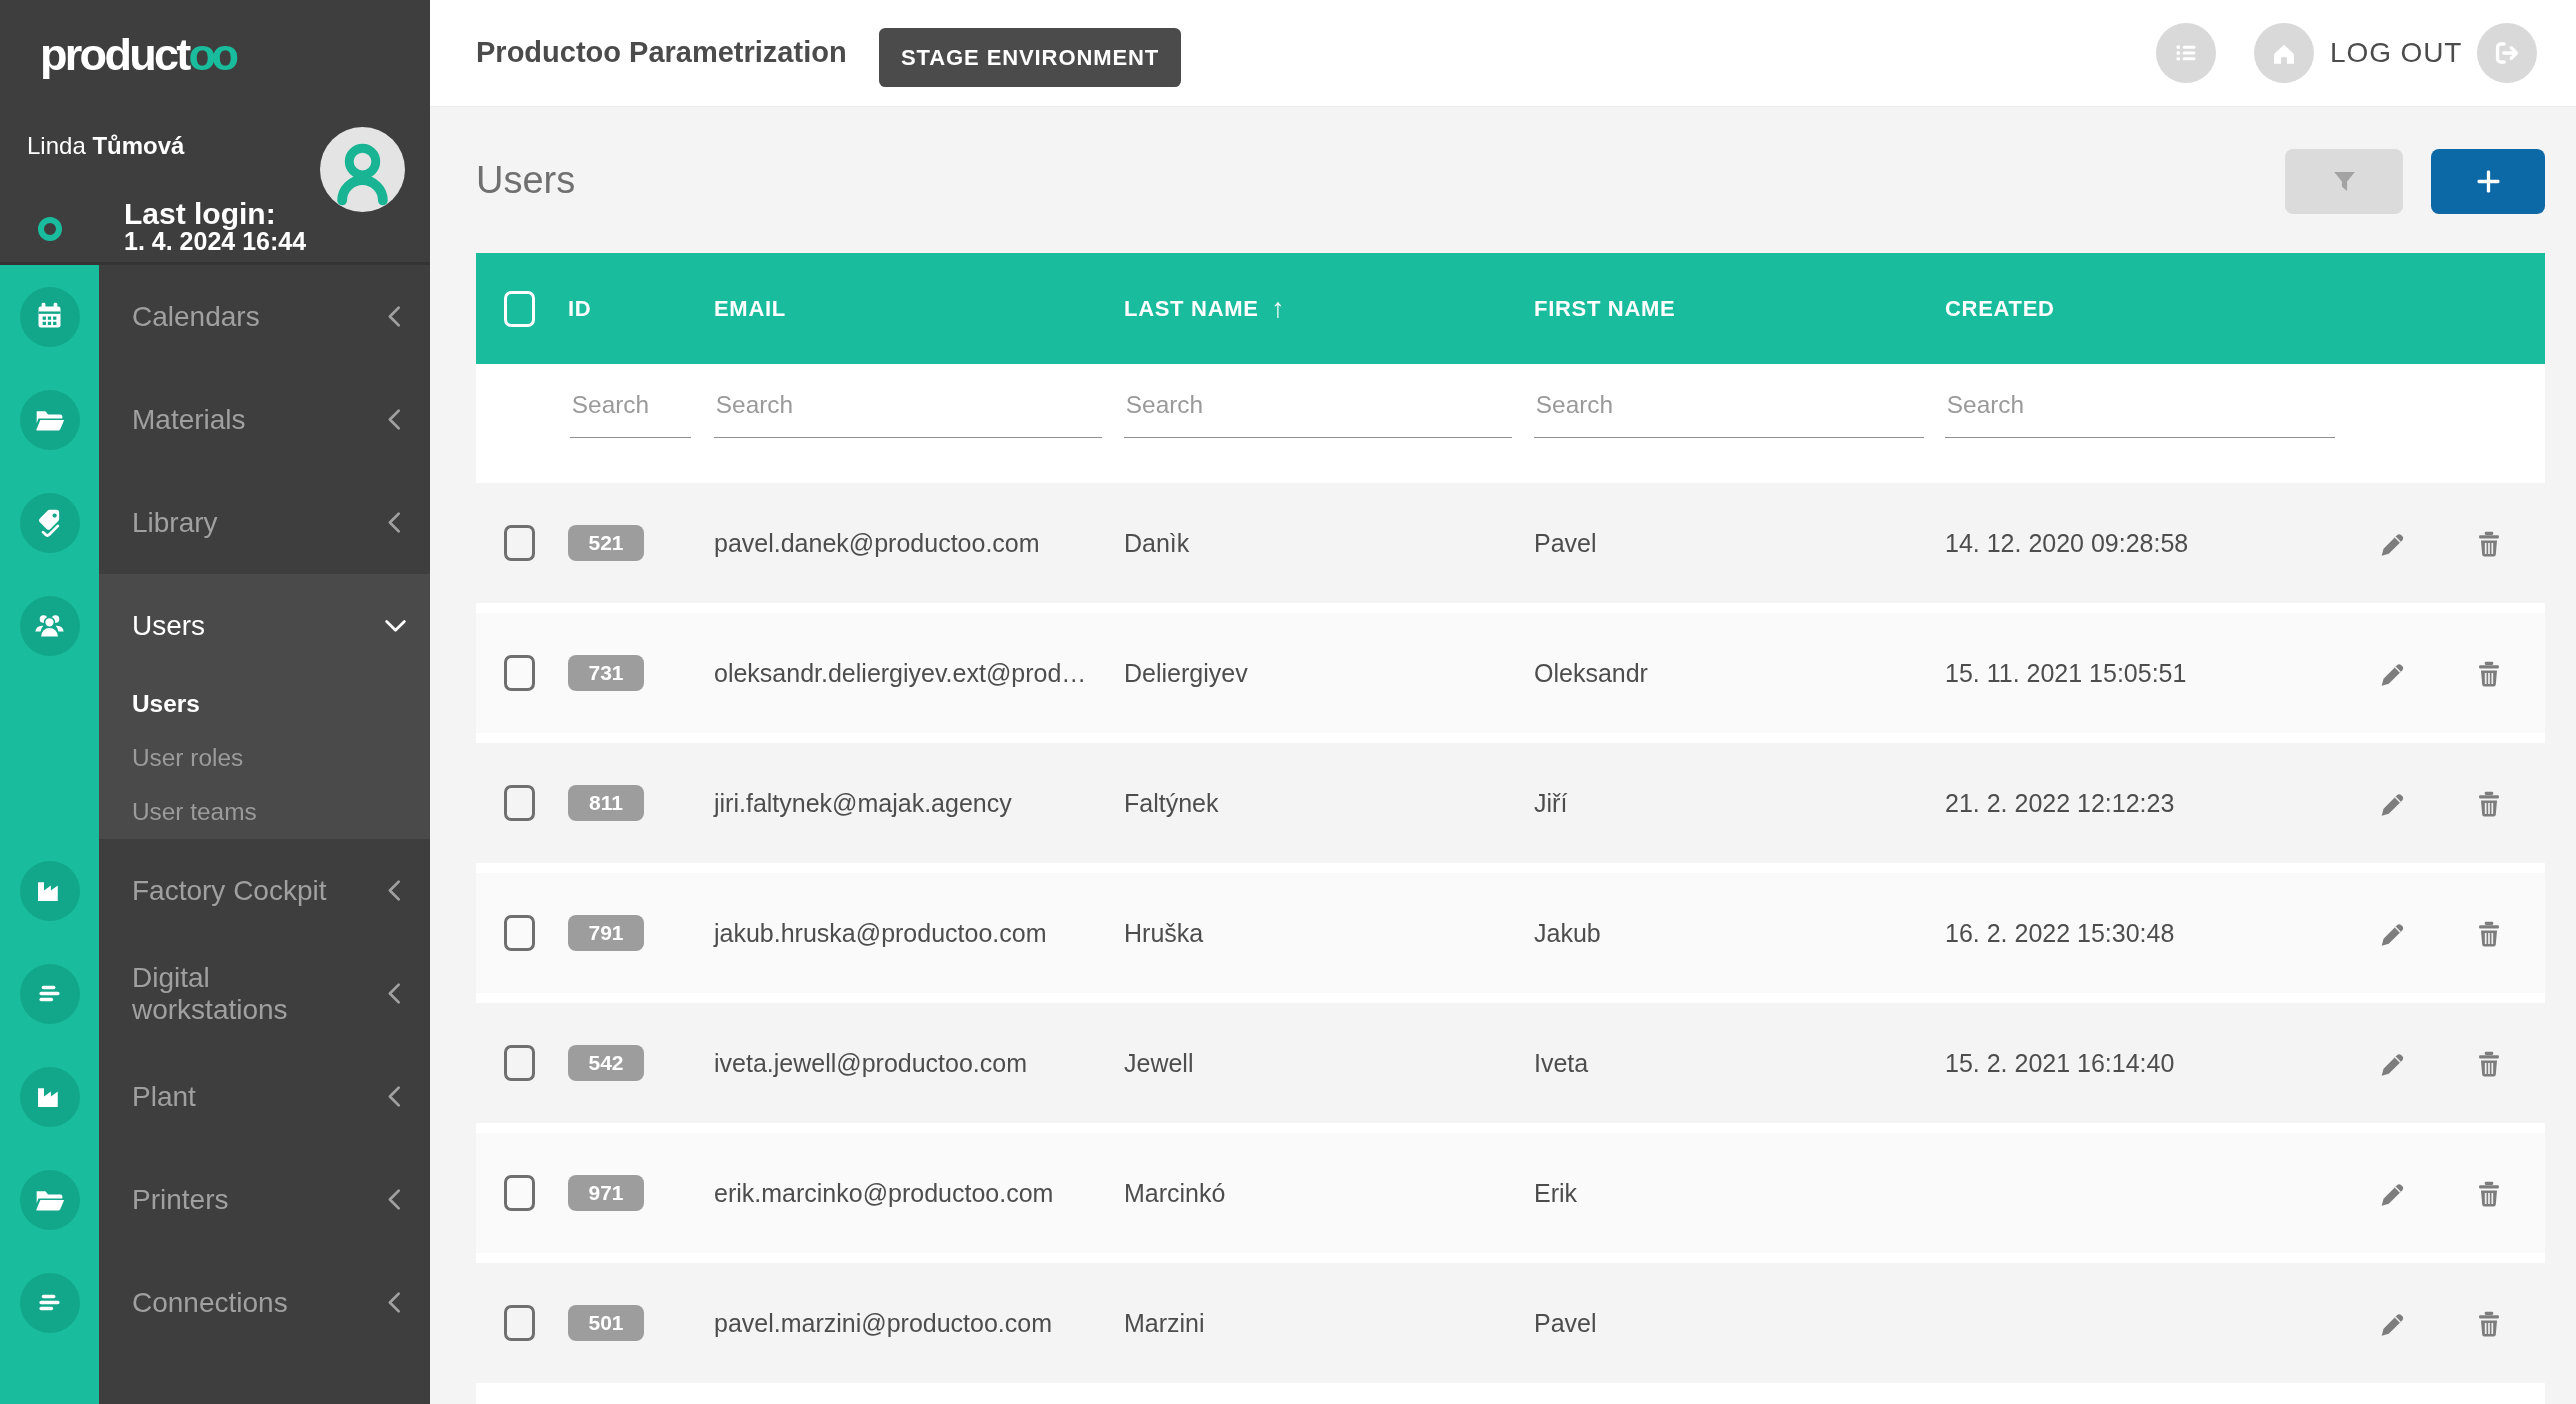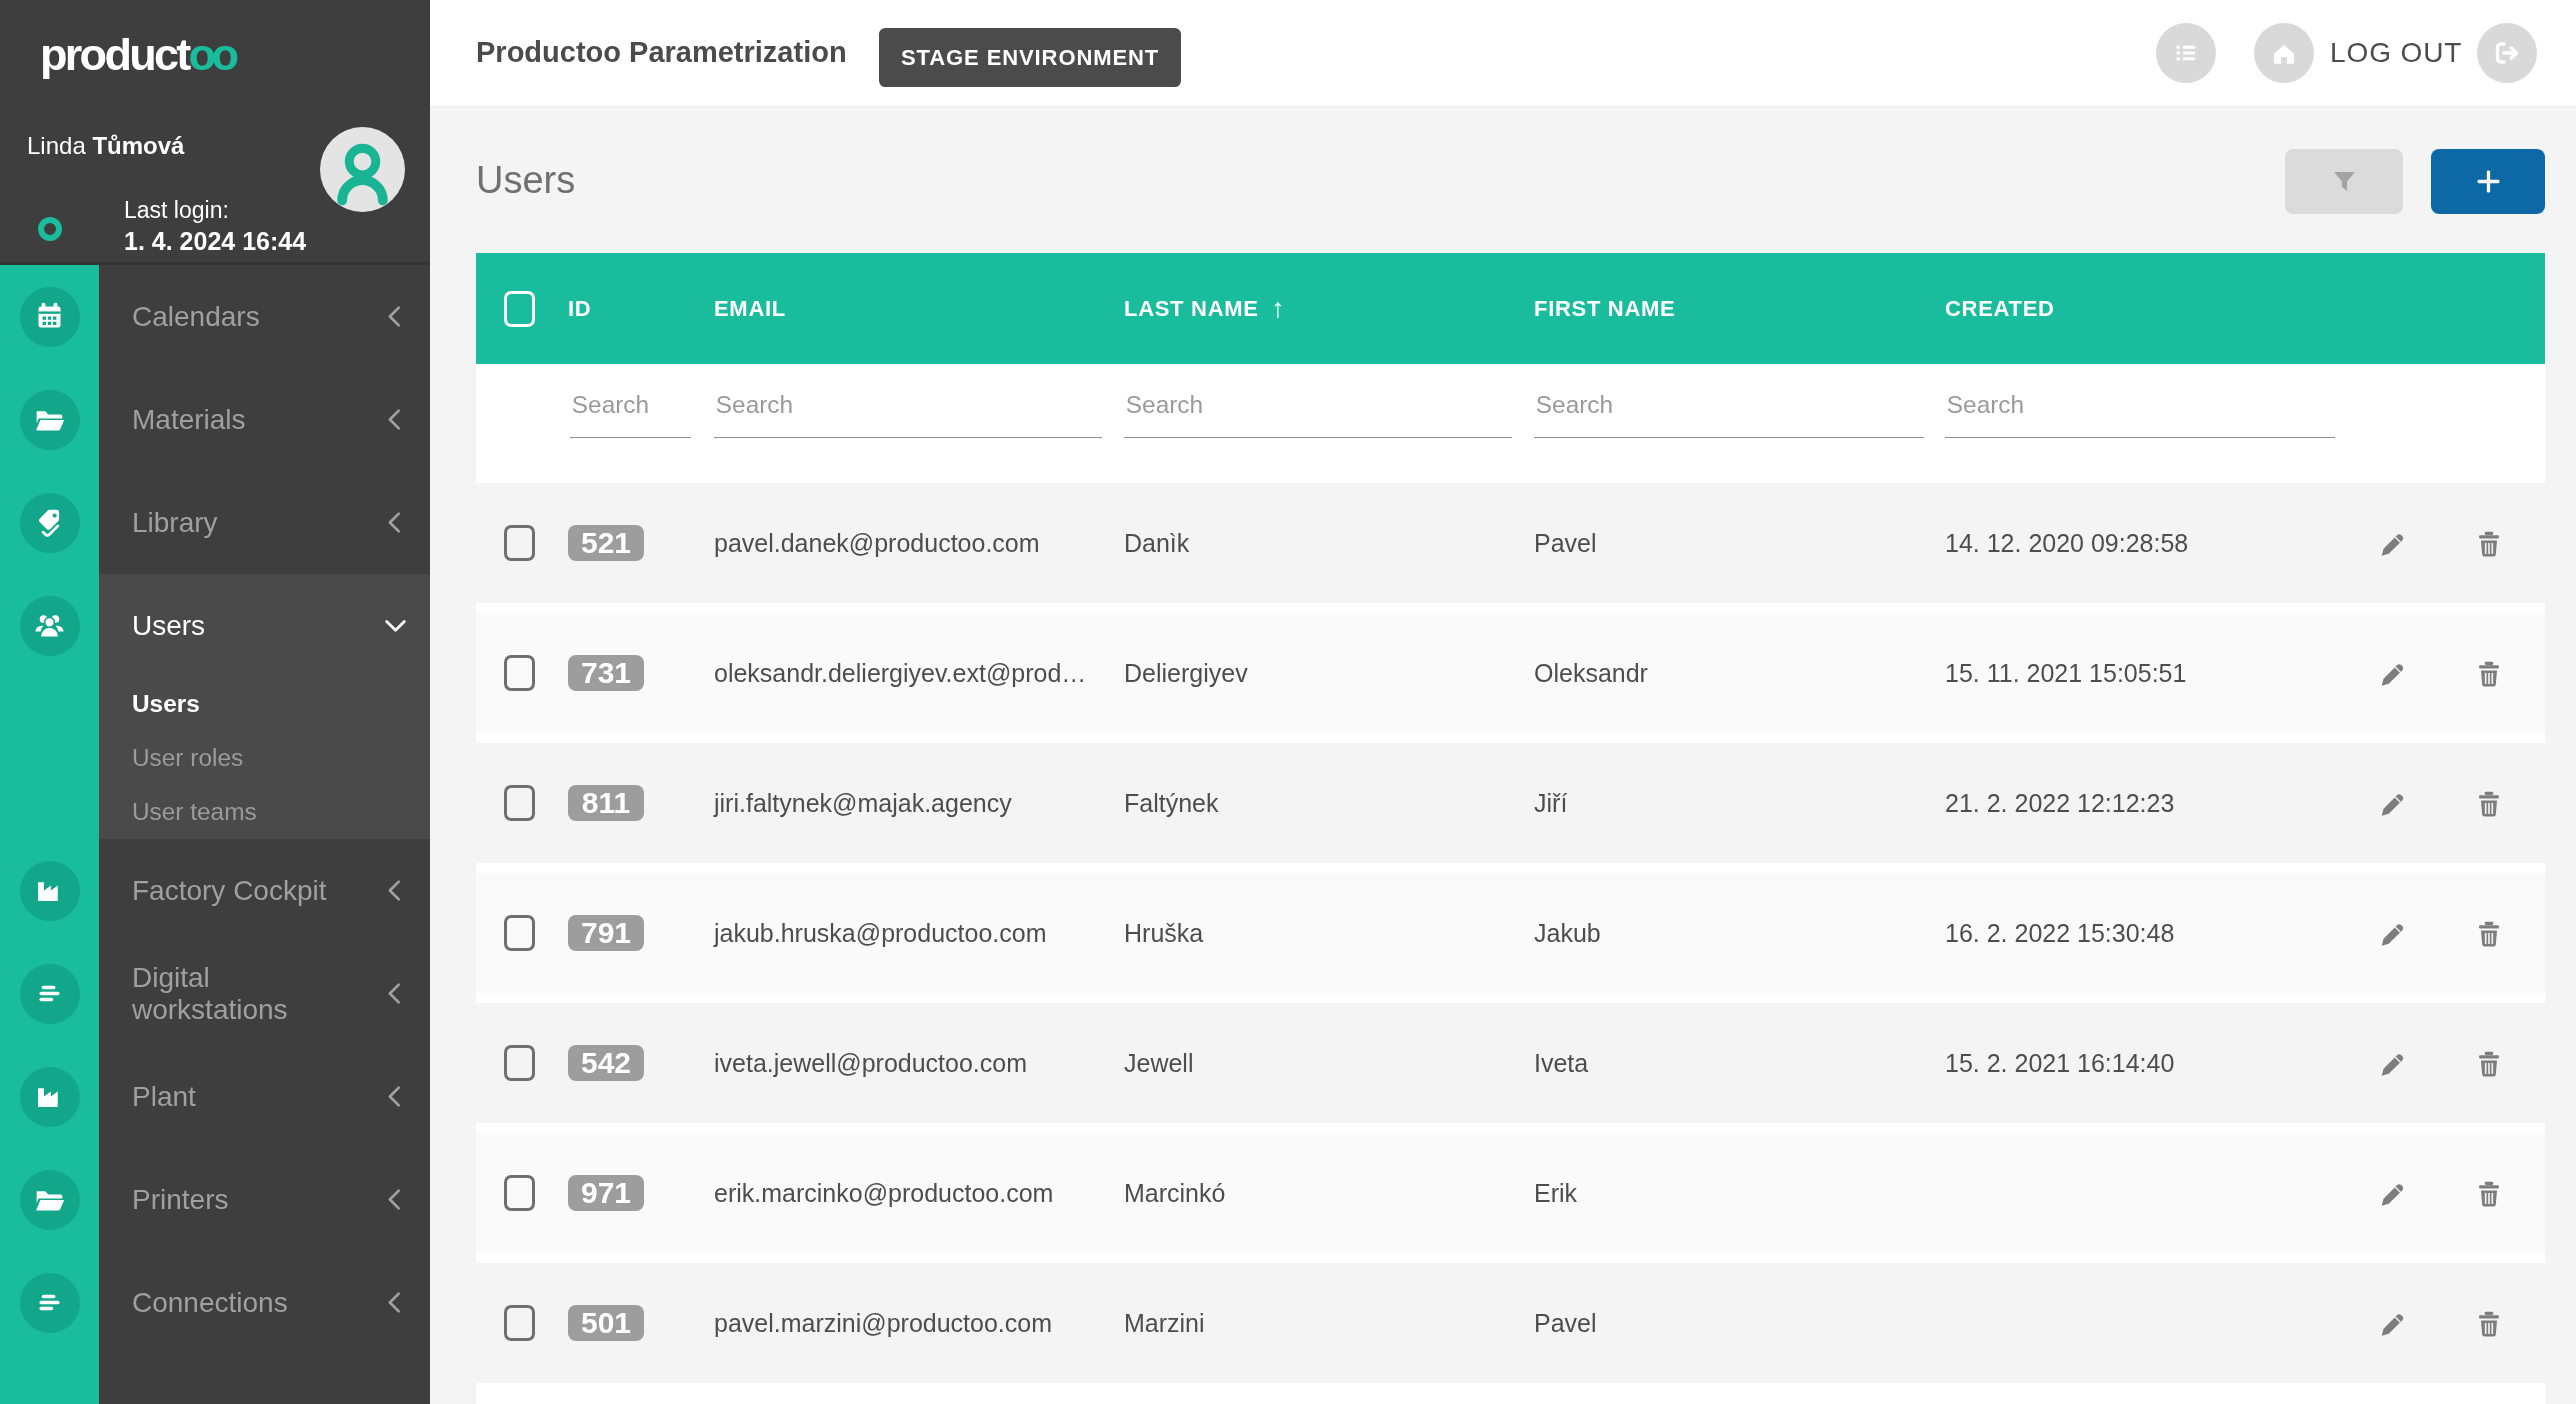--- a/index.html
+++ b/index.html
@@ -9,21 +9,21 @@
   
   .sidebar { position:absolute; left:0; top:0; width:430px; height:1405px; background:var(--sidebar-bg,#3e3e3e); overflow:hidden; }
   .logo-area { position:absolute; left:0; top:0; right:0; height:107px; }
   .logo { position:absolute; left:40px; top:29px; font-size:45px; font-weight:700; color:#fff; letter-spacing:-2.7px; }
   .logo .oo { color:var(--teal,#19bc9c); letter-spacing:-4.5px; }
   .user-panel { position:absolute; left:0; top:107px; right:0; height:158px; border-bottom:3.6px solid #343434; }
   .user-name { position:absolute; left:27px; top:25px; font-size:24px; color:#fff; font-weight:300; }
   .user-name b { font-weight:700; }
   .avatar { position:absolute; left:320px; top:20px; width:85px; height:85px; border-radius:50%; background:#e4e4e4; display:flex; align-items:center; justify-content:center; }
   .status-ring { position:absolute; left:38px; top:110px; width:24.4px; height:24.4px; border:6.3px solid var(--teal,#19bc9c); border-radius:50%; }
-  .last-login-label { position:absolute; left:124px; top:90px; color:#fff; font-size:23px; }
+  .last-login-label { position:absolute; left:124px; top:90px; color:#fff; font-size:30px;font-weight:bold; }
   .last-login-value { position:absolute; left:124px; top:120px; color:#fff; font-size:25px; font-weight:700; }
 
   .nav { position:absolute; left:0; top:265px; width:430px; bottom:0; overflow:hidden; }
   .nav::before { content:''; position:absolute; left:0; top:0; width:99px; height:100%; background:var(--teal,#19bc9c); }
   .nav-group { position:relative; }
   .nav-group.expanded { background:linear-gradient(90deg, rgba(0,0,0,0) 99px, var(--sidebar-highlight,#4a4a4a) 99px); }
   .nav-item { height:103px; display:flex; align-items:center; position:relative; cursor:pointer; }
   .icon-cell { width:99px; display:flex; justify-content:center; }
   .icon-circle { width:60px; height:60px; border-radius:50%; background:var(--teal-dark,#12a78b); display:flex; align-items:center; justify-content:center; }
   .icon-circle svg { width:33px; height:33px; }
@@ -62,21 +62,21 @@
   .sort-arrow { margin-left:12.7px; font-size:27px; font-weight:700; }
   .search-row { position:relative; height:104px; background:#fff; }
   .search { position:absolute; top:27px; border:none; border-bottom:1.8px solid #8f8f8f; background:transparent; font-size:24.4px; color:#555; padding:0 0 18px 1.8px; outline:none; font-family:"Liberation Sans", sans-serif; }
   .search::placeholder { color:#9a9a9a; }
   .s1{left:94px;width:121px} .s2{left:238px;width:388px} .s3{left:648px;width:388px} .s4{left:1058px;width:390px} .s5{left:1469px;width:390px}
   .tbody { background:#fff; }
   .trow { position:relative; height:120px; margin-top:10px; background:var(--row,#fafafa); }
   .trow:first-child { margin-top:15.4px; }
   .trow.odd { background:var(--row-alt,#f4f4f4); }
   .trow .cb { left:28px; top:42px; }
-  .id-badge { position:absolute; left:92px; top:42px; min-width:76px; height:36px; background:var(--id-badge,#9d9d9d); border-radius:8.1px; color:#fff; font-size:30px; font-weight:700; display:flex; align-items:center; justify-content:center; padding:0 9px; }
+  .id-badge { position:absolute; left:92px; top:42px; min-width:76px; height:36px; background:var(--id-badge,#9d9d9d); border-radius:8.1px; color:#fff; font-size:21px; font-weight:700; display:flex; align-items:center; justify-content:center; padding:0 9px; }
   .cell { position:absolute; top:0; height:120px; display:flex; align-items:center; font-size:25px; color:#4d4d4d; white-space:nowrap; }
   .cell.email{left:238px} .cell.lastname{left:648px} .cell.firstname{left:1058px} .cell.created{left:1469px}
   .act { position:absolute; top:42px; width:38px; height:38px; display:flex; align-items:center; justify-content:center; cursor:pointer; }
   .act svg { width:34px; height:34px; }
   .act.edit{left:1898px} .act.del{left:1994px}
 </style>
 </head>
 <body>
 
 <div class="sidebar">

